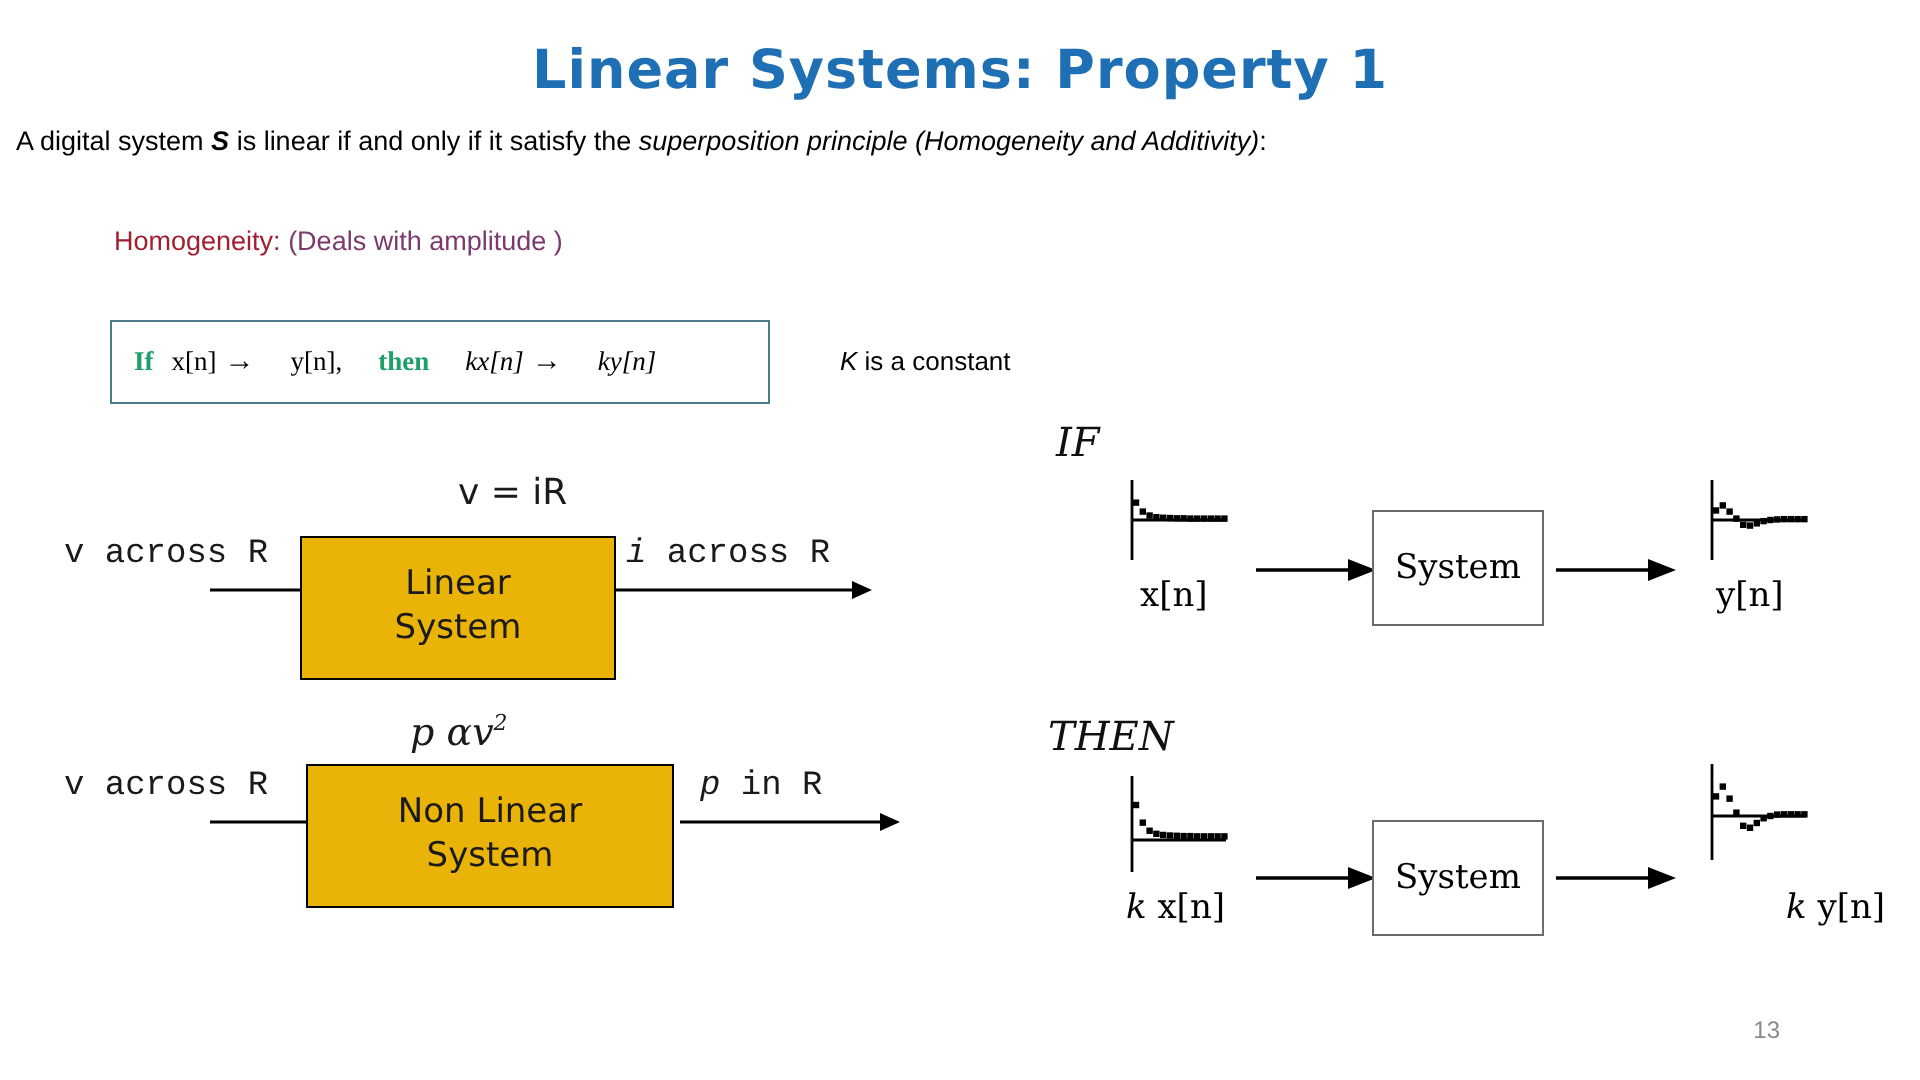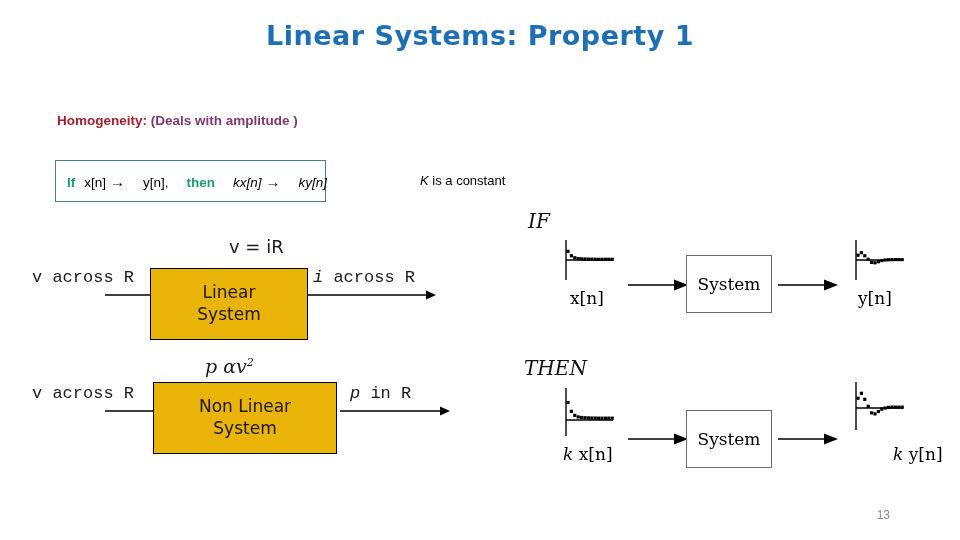--- a/index.html
+++ b/index.html
@@ -42,38 +42,39 @@
   }
   #subtitle .b { font-weight: bold; font-style: italic; }
   #subtitle .i { font-style: italic; }
 
   
   #homog-line {
     position: absolute;
     left: 57px;
     top: 113px;
     font-size: 13.5px;
-    font-weight: bold;
+    font-weight: normal;
     white-space: nowrap;
   }
   #homog-line .hg-label { color: #A02030; }
   #homog-line .hg-paren { color: #7B3A6E; }
 
   
   #eq-box {
     position: absolute;
     left: 55px;
     top: 160px;
-    width: 271px;
+    width: 330px;
     height: 42px;
     border: 1.5px solid #4A7A8C;
     box-sizing: border-box;
     display: flex;
     align-items: center;
     background: #ffffff;
+    font-family: Liberation Serif, serif;
   }
   #eq-box .eq-inner {
     padding-left: 11px;
     font-size: 13.5px;
     white-space: nowrap;
     color: #000000;
   }
   #eq-box .kw {
     color: #1FA06A;
     font-weight: bold;
@@ -177,20 +178,21 @@
     color: #8a8a8a;
   }
 </style>
 </head>
 <body>
 
 <div id="slide">
 
   <div id="title">Linear Systems: Property 1</div>
 
+  <div id="subtitle"><span>A digital system </span><span class="b">S</span><span> is linear if and only if it satisfy the </span><span class="i">superposition principle (Homogeneity and Additivity)</span><span>:</span></div>
 
   <div id="homog-line"><span class="hg-label">Homogeneity:</span>&nbsp;<span class="hg-paren">(Deals with amplitude )</span></div>
 
   <div id="eq-box">
     <div class="eq-inner"><span class="kw">If</span><span class="sp"></span><span>x[n]</span><span class="sp" style="width:4px"></span><span class="arrow">→</span><span class="sp-l"></span><span>y[n],</span><span class="sp-l"></span><span class="kw">then</span><span class="sp-l"></span><span class="kterm">kx[n]</span><span class="sp" style="width:4px"></span><span class="arrow">→</span><span class="sp-l"></span><span class="kterm">ky[n]</span></div>
   </div>
 
   <div id="k-const"><span class="it">K</span><span> is a constant</span></div>
 
   <div class="eqlbl" style="left:197px; top:236px;">v = iR</div>

